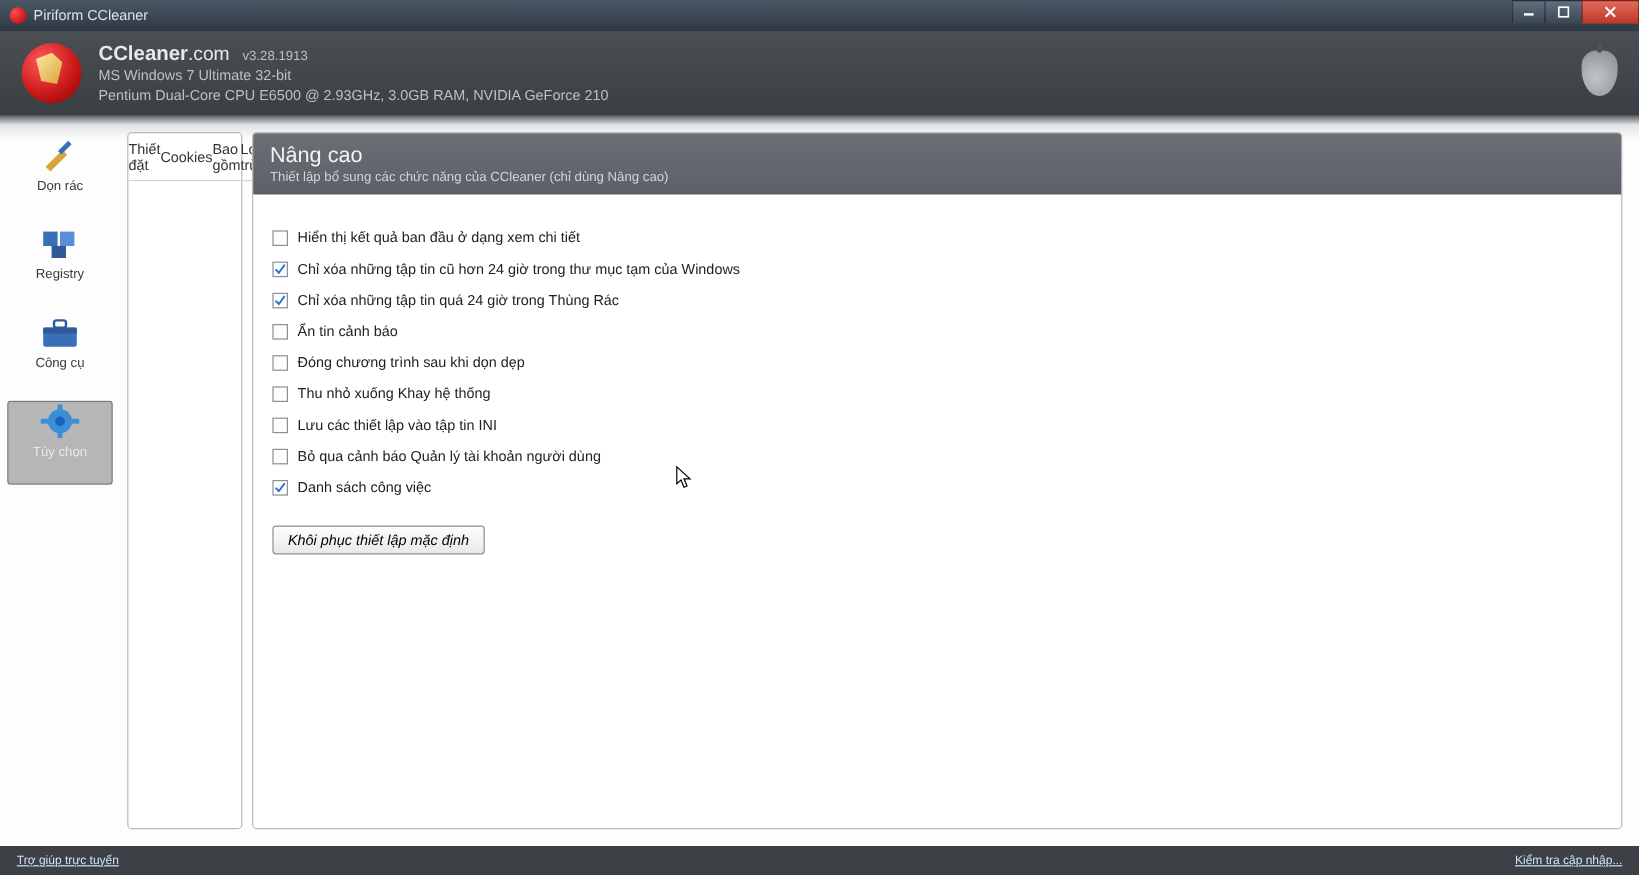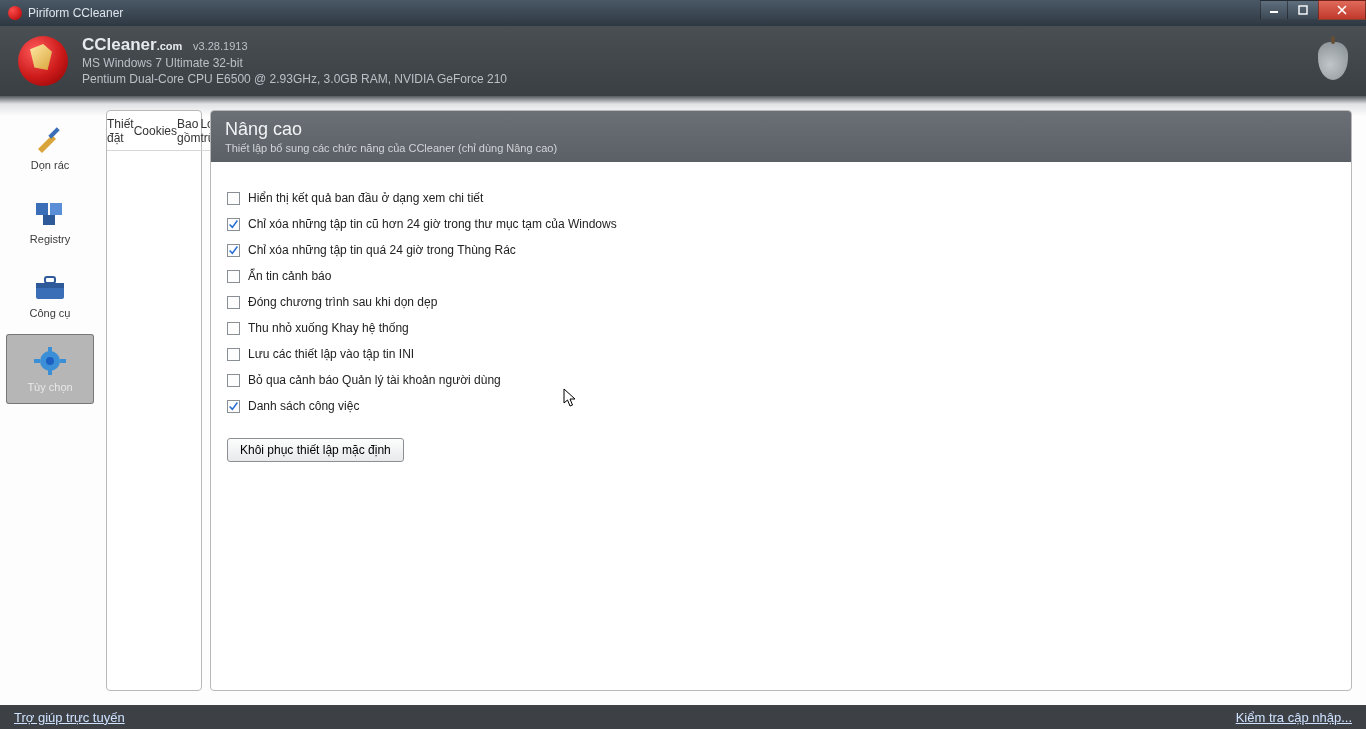--- a/index.html
+++ b/index.html
@@ -47,21 +47,21 @@
   width: 50px; height: 50px; border-radius: 50%;
   background: radial-gradient(circle at 35% 30%, #ff5a5a 0%, #cc1a1a 55%, #8a0000 100%);
   position: relative;
 }
 .logo::after{
   content:""; position:absolute; left:12px; top:8px; width:22px; height:26px;
   background: linear-gradient(135deg,#ffe9a6,#d9a43a);
   clip-path: polygon(0 20%, 60% 0, 100% 30%, 80% 100%, 20% 90%);
 }
 .header-text .brand { font-size: 17px; font-weight: bold; }
-.header-text .brand .com { font-size: 11px; font-weight: bold; margin-top: 22px; }
+.header-text .brand .com { font-size: 16px; font-weight: normal; margin-top: 22px; }
 .header-text .version { font-size: 11px; color: #b9c0c6; margin-left: 6px; font-weight: normal; }
 .header-text .sys { font-size: 12px; color: #b9c0c6; line-height: 1.35; }
 .pear {
   width: 30px; height: 38px;
   background: radial-gradient(circle at 40% 60%, #d7dcdf, #8f979c);
   border-radius: 50% 50% 60% 60% / 40% 40% 70% 70%;
   position: relative; opacity: 0.85;
 }
 .pear::before{
   content:""; position:absolute; top:-6px; left:13px; width:4px; height:8px; background:#6a5032; border-radius:2px;
@@ -75,21 +75,21 @@
   position: relative;
 }
 
 
 .leftnav {
   width: 100px; padding-top: 14px;
   display: flex; flex-direction: column; align-items: stretch;
   background: transparent;
 }
 .nav-item {
-  height: 70px; display:flex; flex-direction:column; align-items:center; justify-content:center;
+  height: 70px; display:flex; flex-direction:column; align-items:center; 
   color:#e8e8e8; font-size:11px; gap:4px; cursor:default;
   border: 1px solid transparent; border-radius:3px; margin: 2px 6px;
 }
 .nav-item.sel { background: rgba(0,0,0,0.28); border:1px solid rgba(0,0,0,0.35);}
 .nav-item.dim { color:#3a3a3a; }
 .nav-icon { width:36px; height:32px; display:flex; align-items:center; justify-content:center; }
 
 
 .subtabs {
   width: 96px;
@@ -129,27 +129,28 @@
 }
 .cb.checked::after{
   content:""; width:9px; height:9px;
   background: linear-gradient(135deg,#3a82e6,#1b5fc2);
   clip-path: polygon(12% 50%, 0 62%, 38% 100%, 100% 18%, 86% 6%, 38% 72%);
 }
 .restore-btn {
   margin-top:14px; padding:4px 12px; font-size:12px;
   border:1px solid #8b8f94; background:linear-gradient(to bottom,#fdfdfd,#e7e9eb);
   border-radius:3px;
+  font-style:italic;
 }
 
 
 .footer {
   height:24px; background:#3d4146; color:#cfe2ff;
   display:flex; align-items:center; justify-content:space-between;
-  padding:0 14px; font-size:13px;
+  padding:0 14px; font-size:10px;
 }
 .footer a { color:#cfe2ff; text-decoration:underline; }
 
 .cursor { position:absolute; left:563px; top:292px; pointer-events:none; z-index:999;}
 </style>
 </head>
 <body>
 
 <div class="titlebar">
   <div style="display:flex;align-items:center;">

